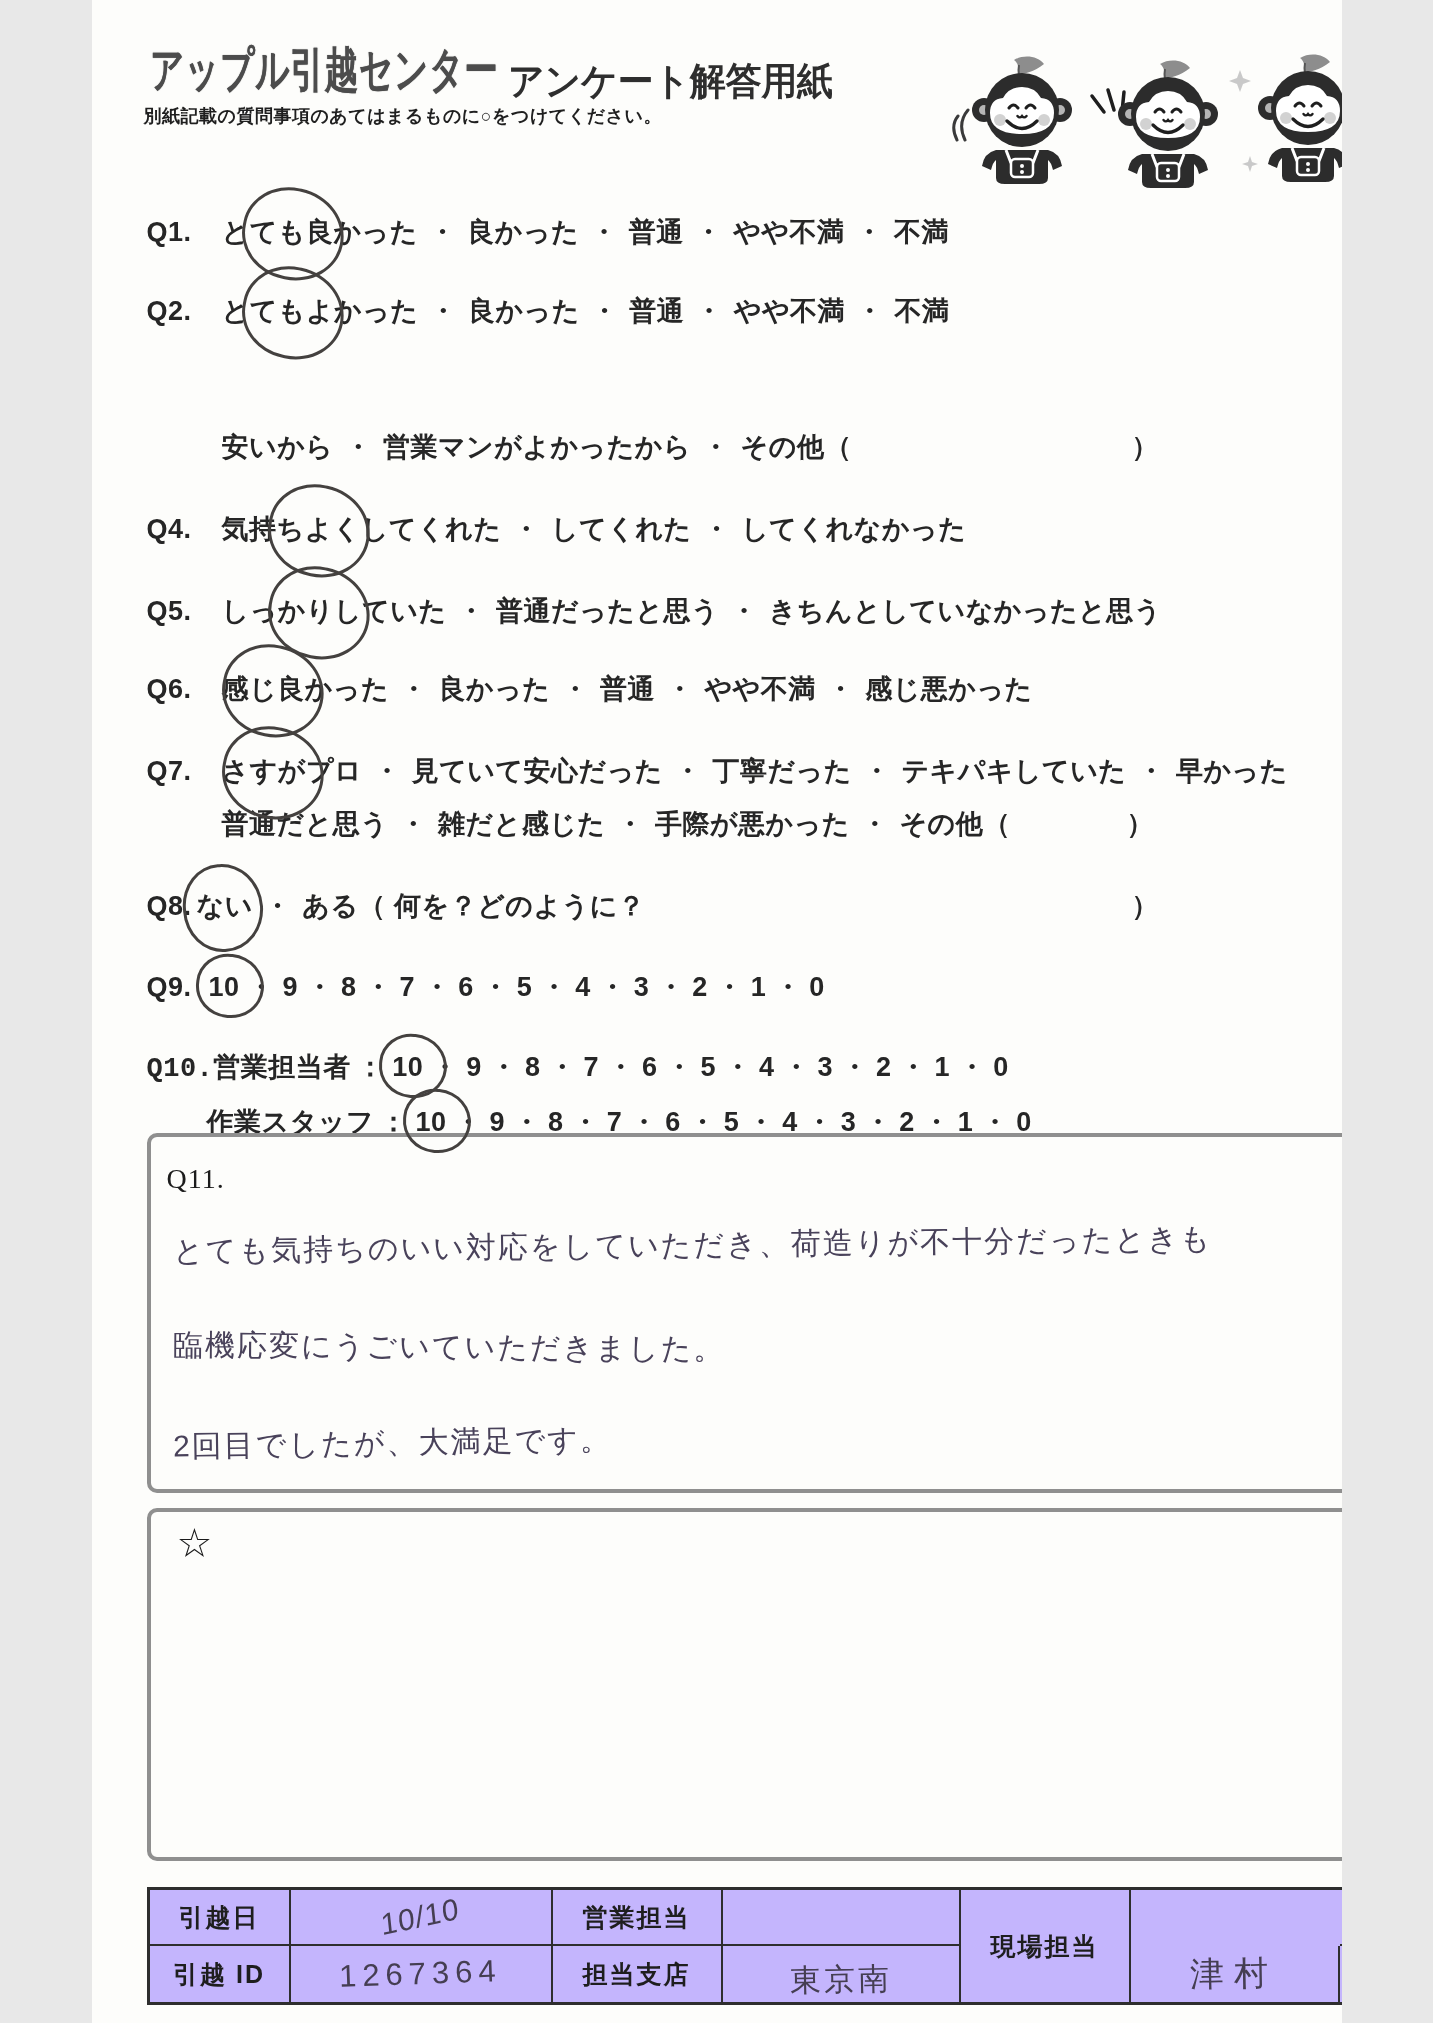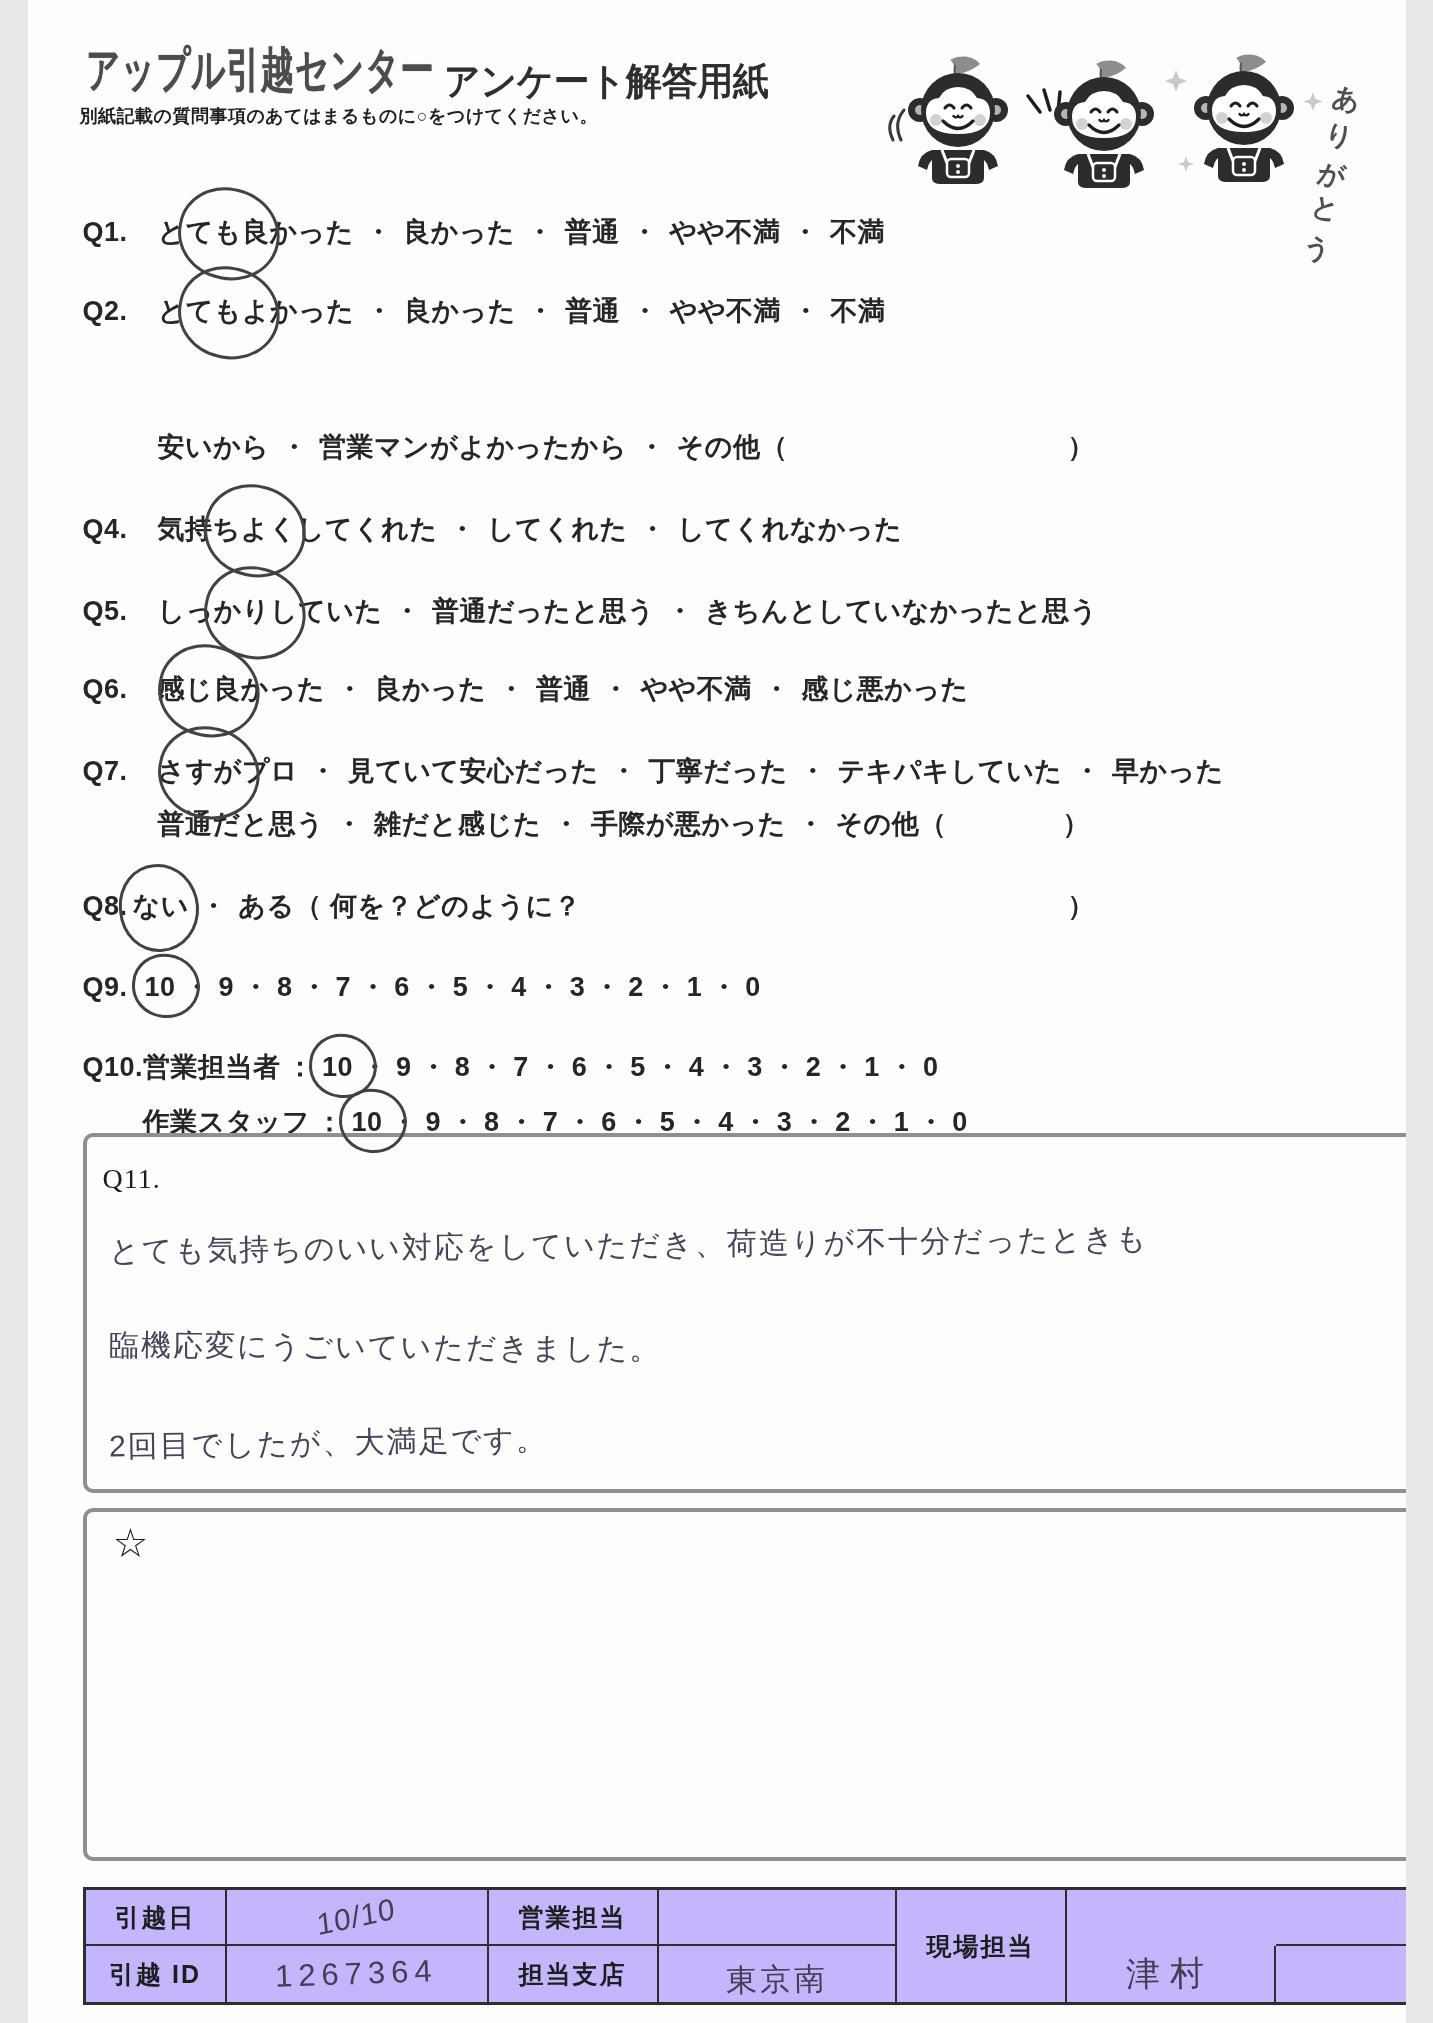--- a/index.html
+++ b/index.html
@@ -1,17 +1,17 @@
 <!DOCTYPE html>
 <html lang="ja"><head>
 <meta charset="utf-8">
 <style>
   html,body{margin:0;padding:0;background:#e8e8e8;}
   .page{
-    position:relative;width:1378px;height:2023px;margin:0 auto;
+    position:relative;width:1250px;height:2023px;margin:0 auto;
     background:#fdfdfb;overflow:hidden;
     font-family:"Liberation Sans","DejaVu Sans",sans-serif;
     color:#2b2b2b;
   }
   
   .brand{
     position:absolute;left:58px;top:38px;font-size:48px;font-weight:900;
     color:#4c4c4c;white-space:nowrap;letter-spacing:1px;
     transform:scale(0.70,1);transform-origin:0 50%;
     text-shadow:0 0 1px #4c4c4c;
@@ -33,21 +33,21 @@
   }
   
   .q{
     position:absolute;left:55px;right:20px;height:40px;
     font-size:27px;font-weight:600;letter-spacing:0.5px;white-space:nowrap;
     color:#262626;line-height:36px;margin-top:24px;
   }
   .qlabel{display:inline-block;min-width:75px;font-weight:700;}
   .q8 .qlabel{min-width:50px;}
   .q9 .qlabel{min-width:62px;}
-  .q10 .qlabel{min-width:60px;}
+  .q10 .qlabel{min-width:60px;font-family:Liberation Mono, monospace;}
   .cont .opts{margin-left:75px;}
   .sublabel{font-weight:600;}
   .subcolon{margin:0 8px 0 6px;}
   .sep{margin:0 11px;}
   .qscale .sep{margin:0 8px;letter-spacing:0;}
   .opt{position:relative;display:inline-block;}
   .paren{position:absolute;top:0;}
   
   .mark{
     position:absolute;left:20px;top:-26px;width:96px;height:86px;

